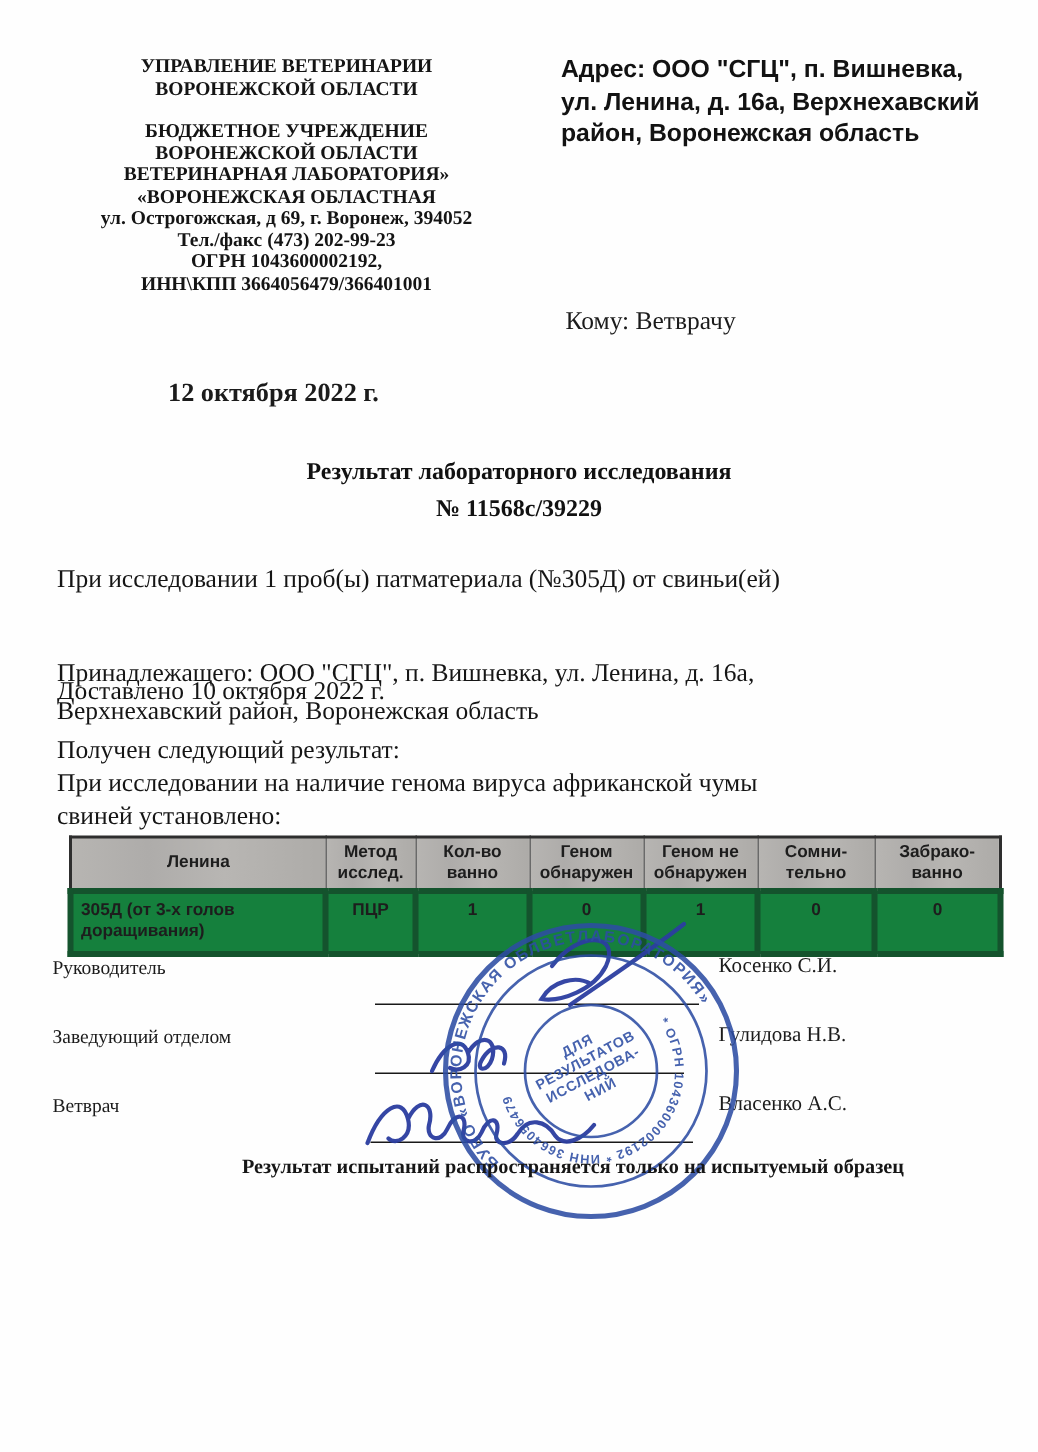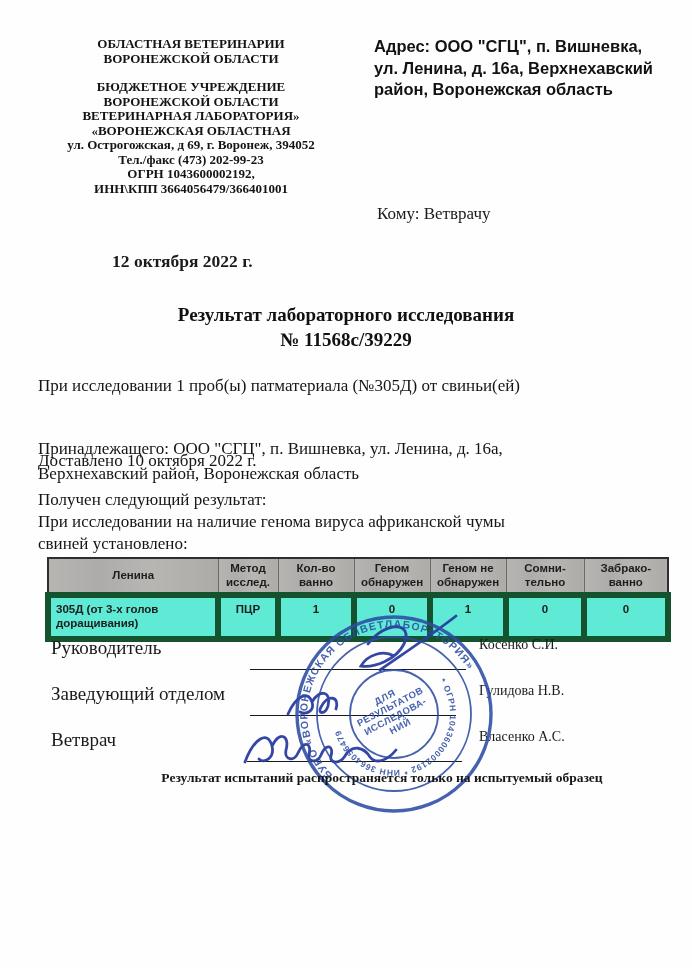--- a/index.html
+++ b/index.html
@@ -22,21 +22,21 @@
     font-family:"Liberation Sans", sans-serif; font-weight:bold;
     font-size:16.5px; line-height:21.5px; color:#121212;
   }
 
   .to-line { position:absolute; left:377px; top:204px; font-size:17px; }
   .date-line { position:absolute; left:112px; top:251px; font-size:17.5px; font-weight:bold; }
 
   
   .doc-title {
     position:absolute; left:0; top:302px; width:100%;
-    text-align:center; font-weight:bold; font-size:19px; line-height:25px;
+    text-align:center; font-weight:bold; font-size:16px; line-height:25px;
     color:#111;
   }
 
   
   .para {
     position:absolute; left:38px; width:632px;
     font-size:17px; line-height:25px; white-space:pre-line; color:#151515;
   }
   .para.p1 { top:373px; }
   .para.p2 { top:404px;margin-top:44px; }
@@ -51,27 +51,27 @@
     font-family:"Liberation Sans", sans-serif; font-weight:bold;
     font-size:11.5px; color:#1d1d1d; border:2px solid #2e2e2e;
   }
   table.results th {
     background:#b3b1ae;
     background-image:linear-gradient(90deg, #b7b5b2 0%, #aeacaa 30%, #b8b6b3 60%, #adaba8 100%);
     border:1px solid #6a6a6a; padding:3px 2px; vertical-align:middle;
     text-align:center; line-height:13.5px; white-space:pre-line; font-weight:bold;
   }
   table.results td {
-    border:6px solid #14532d; padding:4px 5px 6px; vertical-align:top;
-    text-align:center; line-height:14px; white-space:pre-line; background:#5eead4;margin-top:20px;
+    border:4px solid #14532d; padding:4px 5px 6px; vertical-align:top;
+    text-align:center; line-height:14px; white-space:pre-line; background:#15803d;margin-top:20px;
   }
   table.results td.group { text-align:left; }
 
   
-  .sig-role { position:absolute; left:51px; font-size:19px; }
+  .sig-role { position:absolute; left:35px; font-size:13px; }
   .sig-name { position:absolute; left:479px; font-size:14px; }
   .r1 { top:637px; } .r2 { top:683px; } .r3 { top:729px; }
   .sig-line { position:absolute; height:0; border-top:1.7px solid #191919; }
   .sl1 { left:250px; top:669px; width:216px; }
   .sl2 { left:250px; top:715px; width:206px; }
   .sl3 { left:247px; top:761px; width:215px; }
 
   
   .footer-note {
     position:absolute; left:0; top:770px; width:100%;
@@ -84,21 +84,21 @@
     font-family:"Liberation Sans", sans-serif; font-weight:bold; fill:#2d4da3;
   }
   .ink-svg { position:absolute; left:218px; top:610px; width:290px; height:170px; }
 </style>
 </head>
 <body>
 
 <div class="page">
 
   <div class="org-block">
-    <div>ОБЛАСТНАЯ ВЕТЕРИНАРИИ</div>
+    <div>УПРАВЛЕНИЕ ВЕТЕРИНАРИИ</div>
     <div>ВОРОНЕЖСКОЙ ОБЛАСТИ</div>
     <div class="gap"></div>
     <div>БЮДЖЕТНОЕ УЧРЕЖДЕНИЕ</div>
     <div>ВОРОНЕЖСКОЙ ОБЛАСТИ</div>
     <div>ВЕТЕРИНАРНАЯ ЛАБОРАТОРИЯ»</div>
     <div>«ВОРОНЕЖСКАЯ ОБЛАСТНАЯ</div>
     <div>ул. Острогожская, д 69, г. Воронеж, 394052</div>
     <div>Тел./факс  (473) 202-99-23</div>
     <div>ОГРН 1043600002192,</div>
     <div>ИНН\КПП 3664056479/366401001</div>

